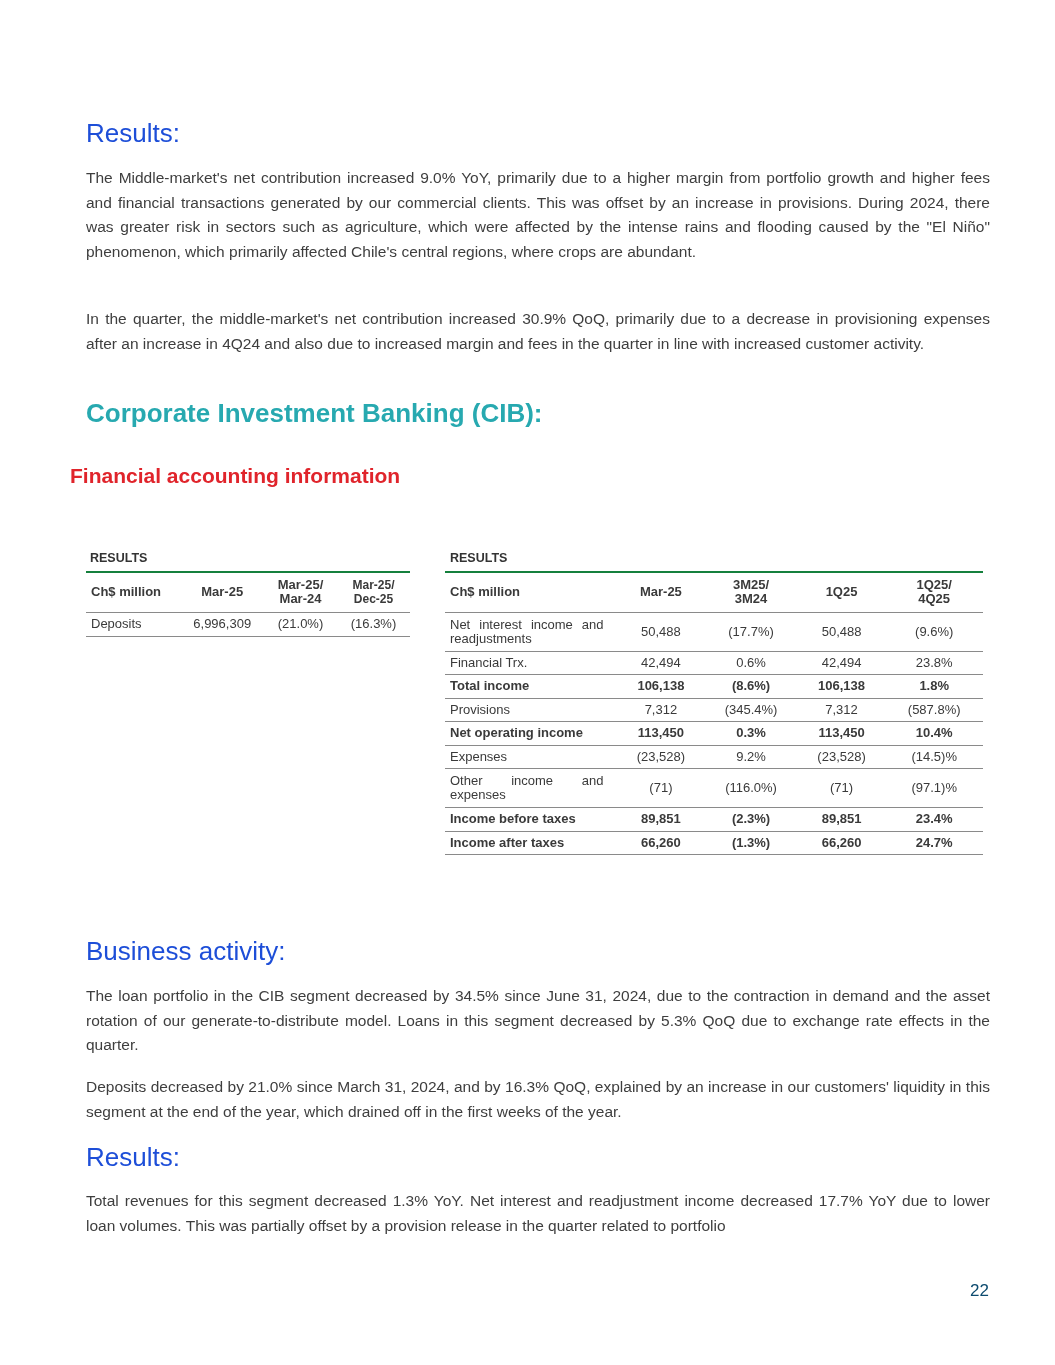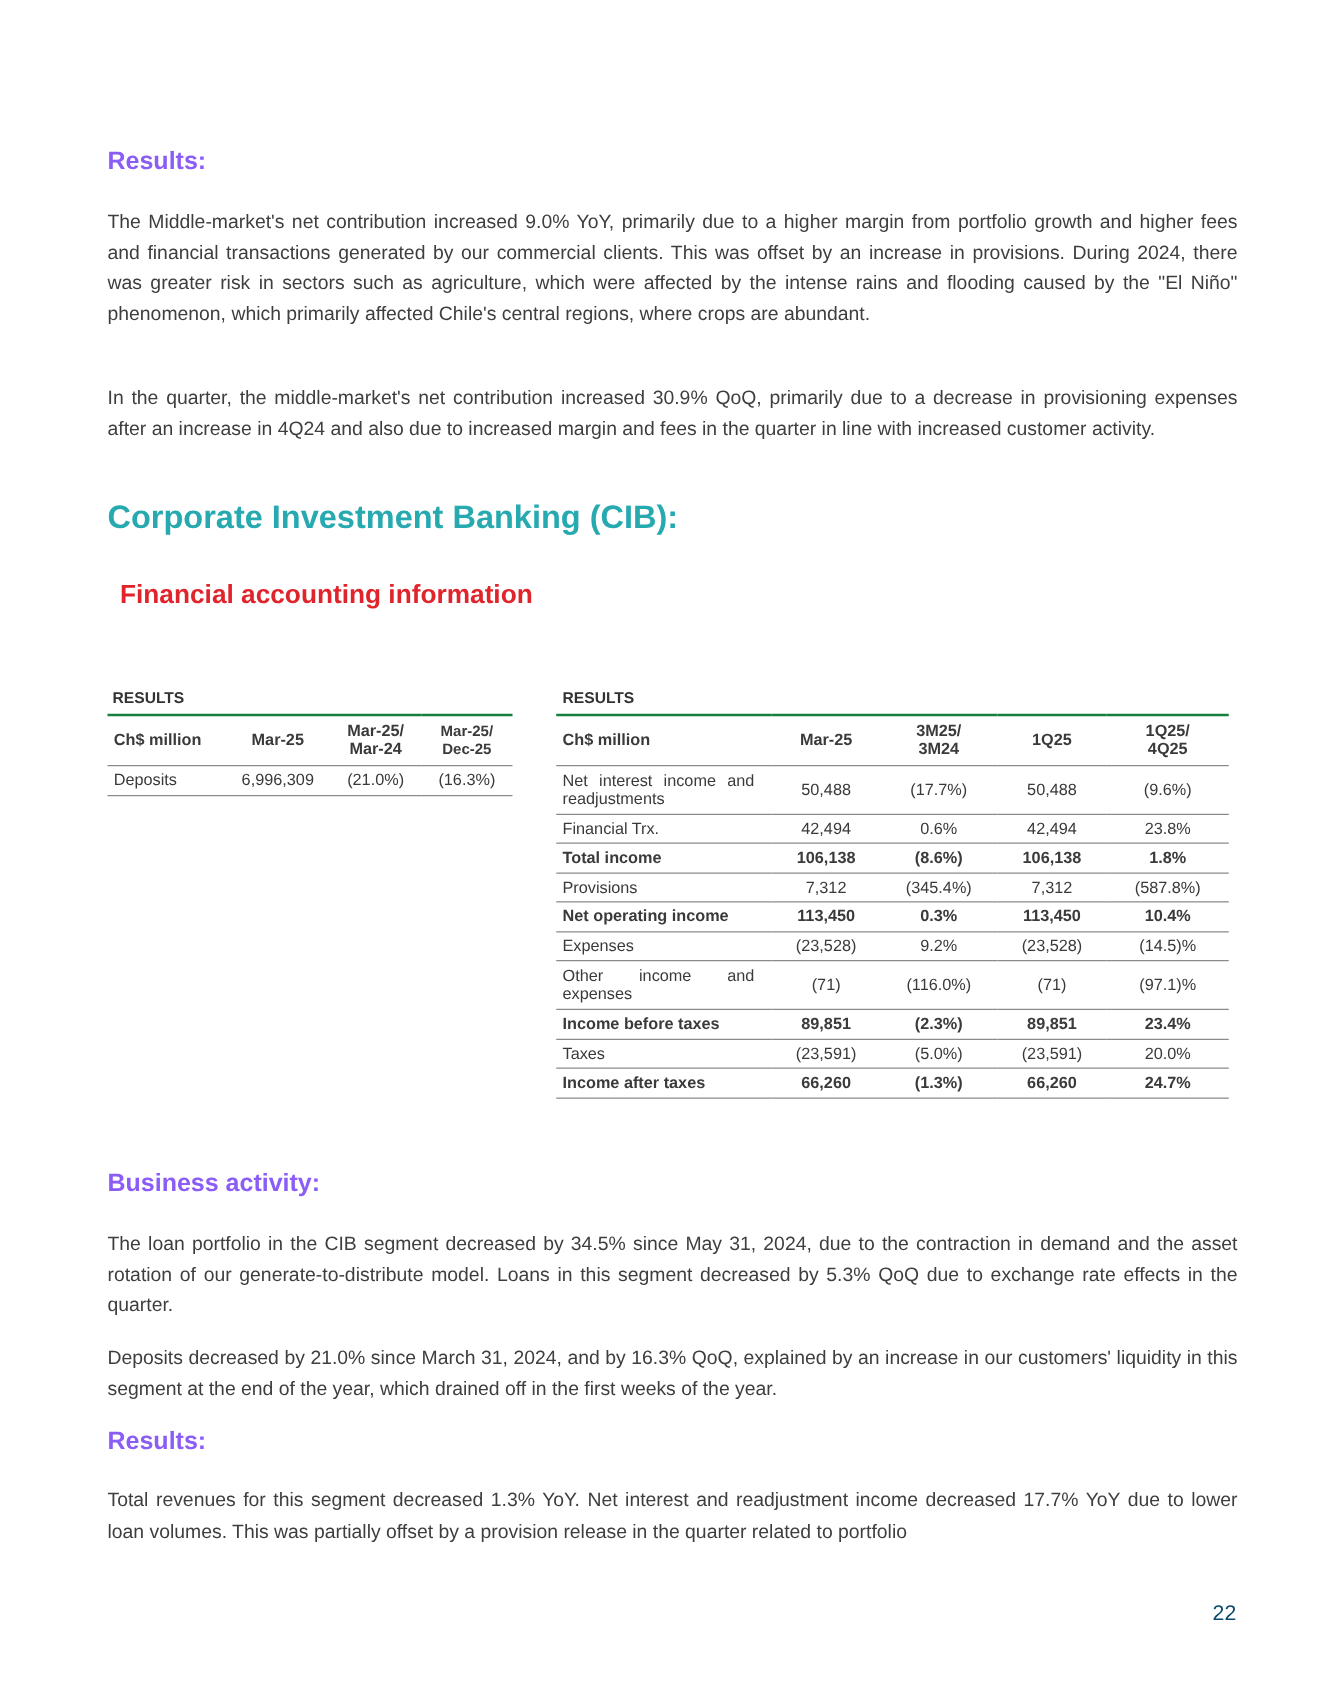--- a/index.html
+++ b/index.html
@@ -1,19 +1,19 @@
 <!DOCTYPE html>
 <html><head>
 <meta charset="utf-8">
 <style>
   html, body { margin: 0; padding: 0; background: #ffffff; }
   body { width: 1055px; height: 1365px; position: relative; overflow: hidden;
          font-family: "Liberation Sans", "DejaVu Sans", sans-serif; color: #3c3c3c; }
   .abs { position: absolute; }
-  .h-results { font-size: 20px; color: #8b5cf6; font-weight: bold; margin: 0; }
+  .h-results { font-size: 26px; color: #1d4ed8; font-weight: normal; margin: 0; }
   .h-cib { font-size: 26px; color: #27a9b0; margin: 0; }
   .h-fin { font-size: 21px; color: #e0242b; margin: 0; }
   p.body { margin: 0; font-size: 15.5px; line-height: 24.5px; text-align: justify; color: #3e3e3e; }
   table { border-collapse: collapse; font-size: 13px; color: #3a3a3a; }
   .caption { font-size: 12.5px; font-weight: bold; color: #333; }
   th { font-weight: bold; text-align: center; line-height: 14px; padding: 0 4px; }
   th.left { text-align: left; padding-left: 5px; }
   td { text-align: center; padding: 0 4px; line-height: 14px; }
   td.left { text-align: left; padding-left: 5px; }
   td.label2 { text-align: justify; text-align-last: left; }
@@ -23,21 +23,21 @@
   .pnum { font-size: 17px; color: #0c4a6e; }
 </style>
 </head>
 <body>
 
 <h2 class="abs h-results" style="left:86px; top:118px;">Results:</h2>
 <p class="abs body" style="left:86px; top:166px; width:904px;">The Middle-market's net contribution increased 9.0% YoY, primarily due to a higher margin from portfolio growth and higher fees and financial transactions generated by our commercial clients. This was offset by an increase in provisions. During 2024, there was greater risk in sectors such as agriculture, which were affected by the intense rains and flooding caused by the "El Niño" phenomenon, which primarily affected Chile's central regions, where crops are abundant.</p>
 <p class="abs body" style="left:86px; top:307px; width:904px;">In the quarter, the middle-market's net contribution increased 30.9% QoQ, primarily due to a decrease in provisioning expenses after an increase in 4Q24 and also due to increased margin and fees in the quarter in line with increased customer activity.</p>
 
 <h2 class="abs h-cib" style="left:86px; top:398px;">Corporate Investment Banking (CIB):</h2>
-<h2 class="abs h-fin" style="left:96px; top:464px;">Financial accounting information</h2>
+<h2 class="abs h-fin" style="left:70px; top:464px;">Financial accounting information</h2>
 
 <div class="abs" style="left:86px; top:551px; width:324px;">
   <div class="caption" style="padding-left:4px; height:20px;">RESULTS</div>
   <table id="activity-table" style="width:324px;">
     <thead>
       <tr class="rule-top rule-row" style="height:40px;">
         <th class="left" style="width:98px;">Ch$ million</th>
         <th style="width:82px;">Mar-25</th>
         <th style="width:72px; white-space:pre-line;">Mar-25/
 Mar-24</th>
@@ -120,38 +120,31 @@
           <td>(71)</td>
           <td>(97.1)%</td>
         </tr>
         <tr class="rule-row bold" style="height: 23.5px;">
           <td class="left">Income before taxes</td>
           <td>89,851</td>
           <td>(2.3%)</td>
           <td>89,851</td>
           <td>23.4%</td>
         </tr>
-        <tr class="rule-row" style="height: 23.5px;">
-          <td class="left">Taxes</td>
-          <td>(23,591)</td>
-          <td>(5.0%)</td>
-          <td>(23,591)</td>
-          <td>20.0%</td>
-        </tr>
         <tr class="rule-row bold" style="height: 23.5px;">
           <td class="left">Income after taxes</td>
           <td>66,260</td>
           <td>(1.3%)</td>
           <td>66,260</td>
           <td>24.7%</td>
         </tr>
       </tbody>
   </table>
 </div>
 
 <h2 class="abs h-results" style="left:86px; top:936px;">Business activity:</h2>
-<p class="abs body" style="left:86px; top:984px; width:904px;">The loan portfolio in the CIB segment decreased by 34.5% since May 31, 2024, due to the contraction in demand and the asset rotation of our generate-to-distribute model. Loans in this segment decreased by 5.3% QoQ due to exchange rate effects in the quarter.</p>
+<p class="abs body" style="left:86px; top:984px; width:904px;">The loan portfolio in the CIB segment decreased by 34.5% since June 31, 2024, due to the contraction in demand and the asset rotation of our generate-to-distribute model. Loans in this segment decreased by 5.3% QoQ due to exchange rate effects in the quarter.</p>
 <p class="abs body" style="left:86px; top:1075px; width:904px;">Deposits decreased by 21.0% since March 31, 2024, and by 16.3% QoQ, explained by an increase in our customers' liquidity in this segment at the end of the year, which drained off in the first weeks of the year.</p>
 
 <h2 class="abs h-results" style="left:86px; top:1142px;">Results:</h2>
 <p class="abs body" style="left:86px; top:1189px; width:904px;">Total revenues for this segment decreased 1.3% YoY. Net interest and readjustment income decreased 17.7% YoY due to lower loan volumes. This was partially offset by a provision release in the quarter related to portfolio</p>
 
 <div class="abs pnum" style="right:66px; top:1281px;">22</div>
 
 </body></html>

